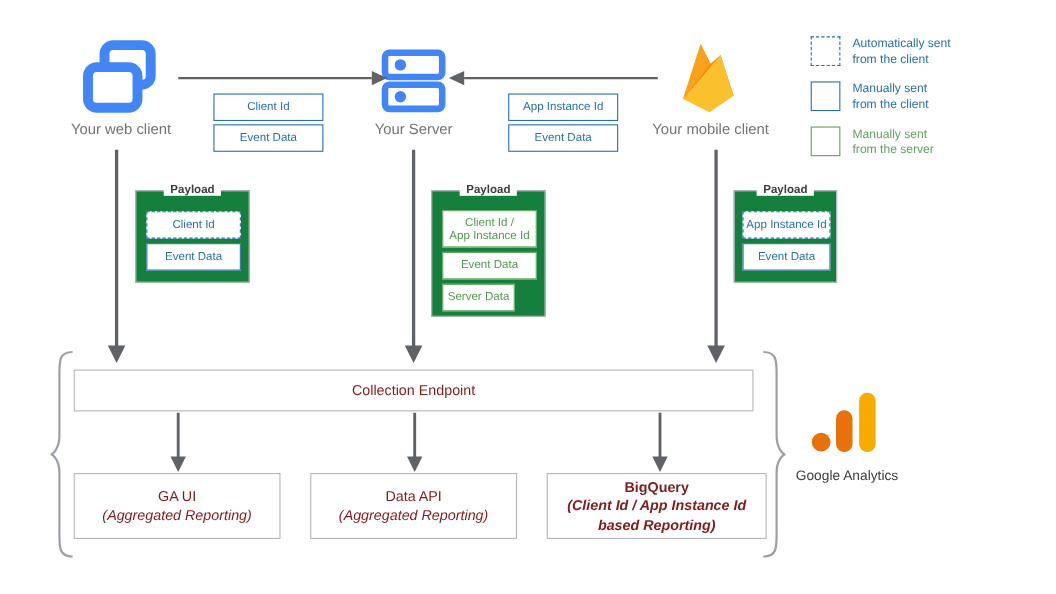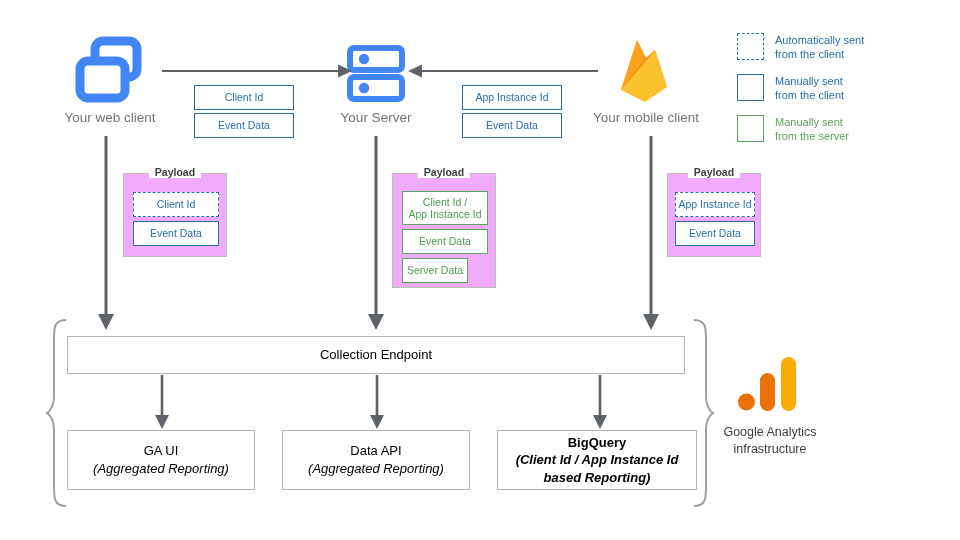--- a/index.html
+++ b/index.html
@@ -27,35 +27,35 @@
     line-height:1.15;
   }
   .chip.dashed{border-style:dashed;}
   .chip.green{border-color:#5ba45b;color:#4f9a4f;}
 
   
   .payload{
     box-sizing:border-box;
     border:1.2px solid #bdbdbd;
     position:absolute;
-    background:#f0abfc;
+    background:#15803d;
   }
   .payload-title{
     position:absolute;top:-8px;left:50%;transform:translateX(-50%);
     background:#fff;padding:0 6px;font-size:10.5px;font-weight:bold;color:#3c4043;
     white-space:nowrap;
   }
 
   
   .gbox{
     box-sizing:border-box;
     border:1.2px solid #b6b6b6;
     background:#fff;
     display:flex;flex-direction:column;align-items:center;justify-content:center;
-    text-align:center;font-size:13px;color:#000000;line-height:1.35;
+    text-align:center;font-size:13px;color:#7f1d1d;line-height:1.35;
   }
   .gbox .ital{font-style:italic;}
 
   
   .legend-row{position:absolute;display:flex;align-items:flex-start;}
   .legend-swatch{
     width:27px;height:27px;box-sizing:border-box;border:1.6px solid #2a6fa8;
     flex:0 0 auto;background:#fff;
   }
   .legend-swatch.dashed{border-style:dashed;}
@@ -194,21 +194,20 @@
 
 <div class="abs" style="left:735px;top:355px;">
   <svg width="70" height="58" viewBox="0 0 70 58">
     <rect x="46" y="2" width="15" height="54" rx="7.5" ry="7.5" fill="#f9ab00"></rect>
     <rect x="25" y="18" width="15" height="38" rx="7.5" ry="7.5" fill="#e8710a"></rect>
     <circle cx="11.5" cy="47" r="8.5" fill="#e8710a"></circle>
   </svg>
 </div>
 <div class="ga-caption" style="left:690px;top:424px;width:160px;">
   <div>Google Analytics</div>
-  <div>infrastructure</div>
 </div>
 
 <div class="legend-row" style="left:737px;top:33px;">
   <div class="legend-swatch dashed"></div>
   <div class="legend-text">
     <div>Automatically sent</div>
     <div>from the client</div>
   </div>
 </div>
 

